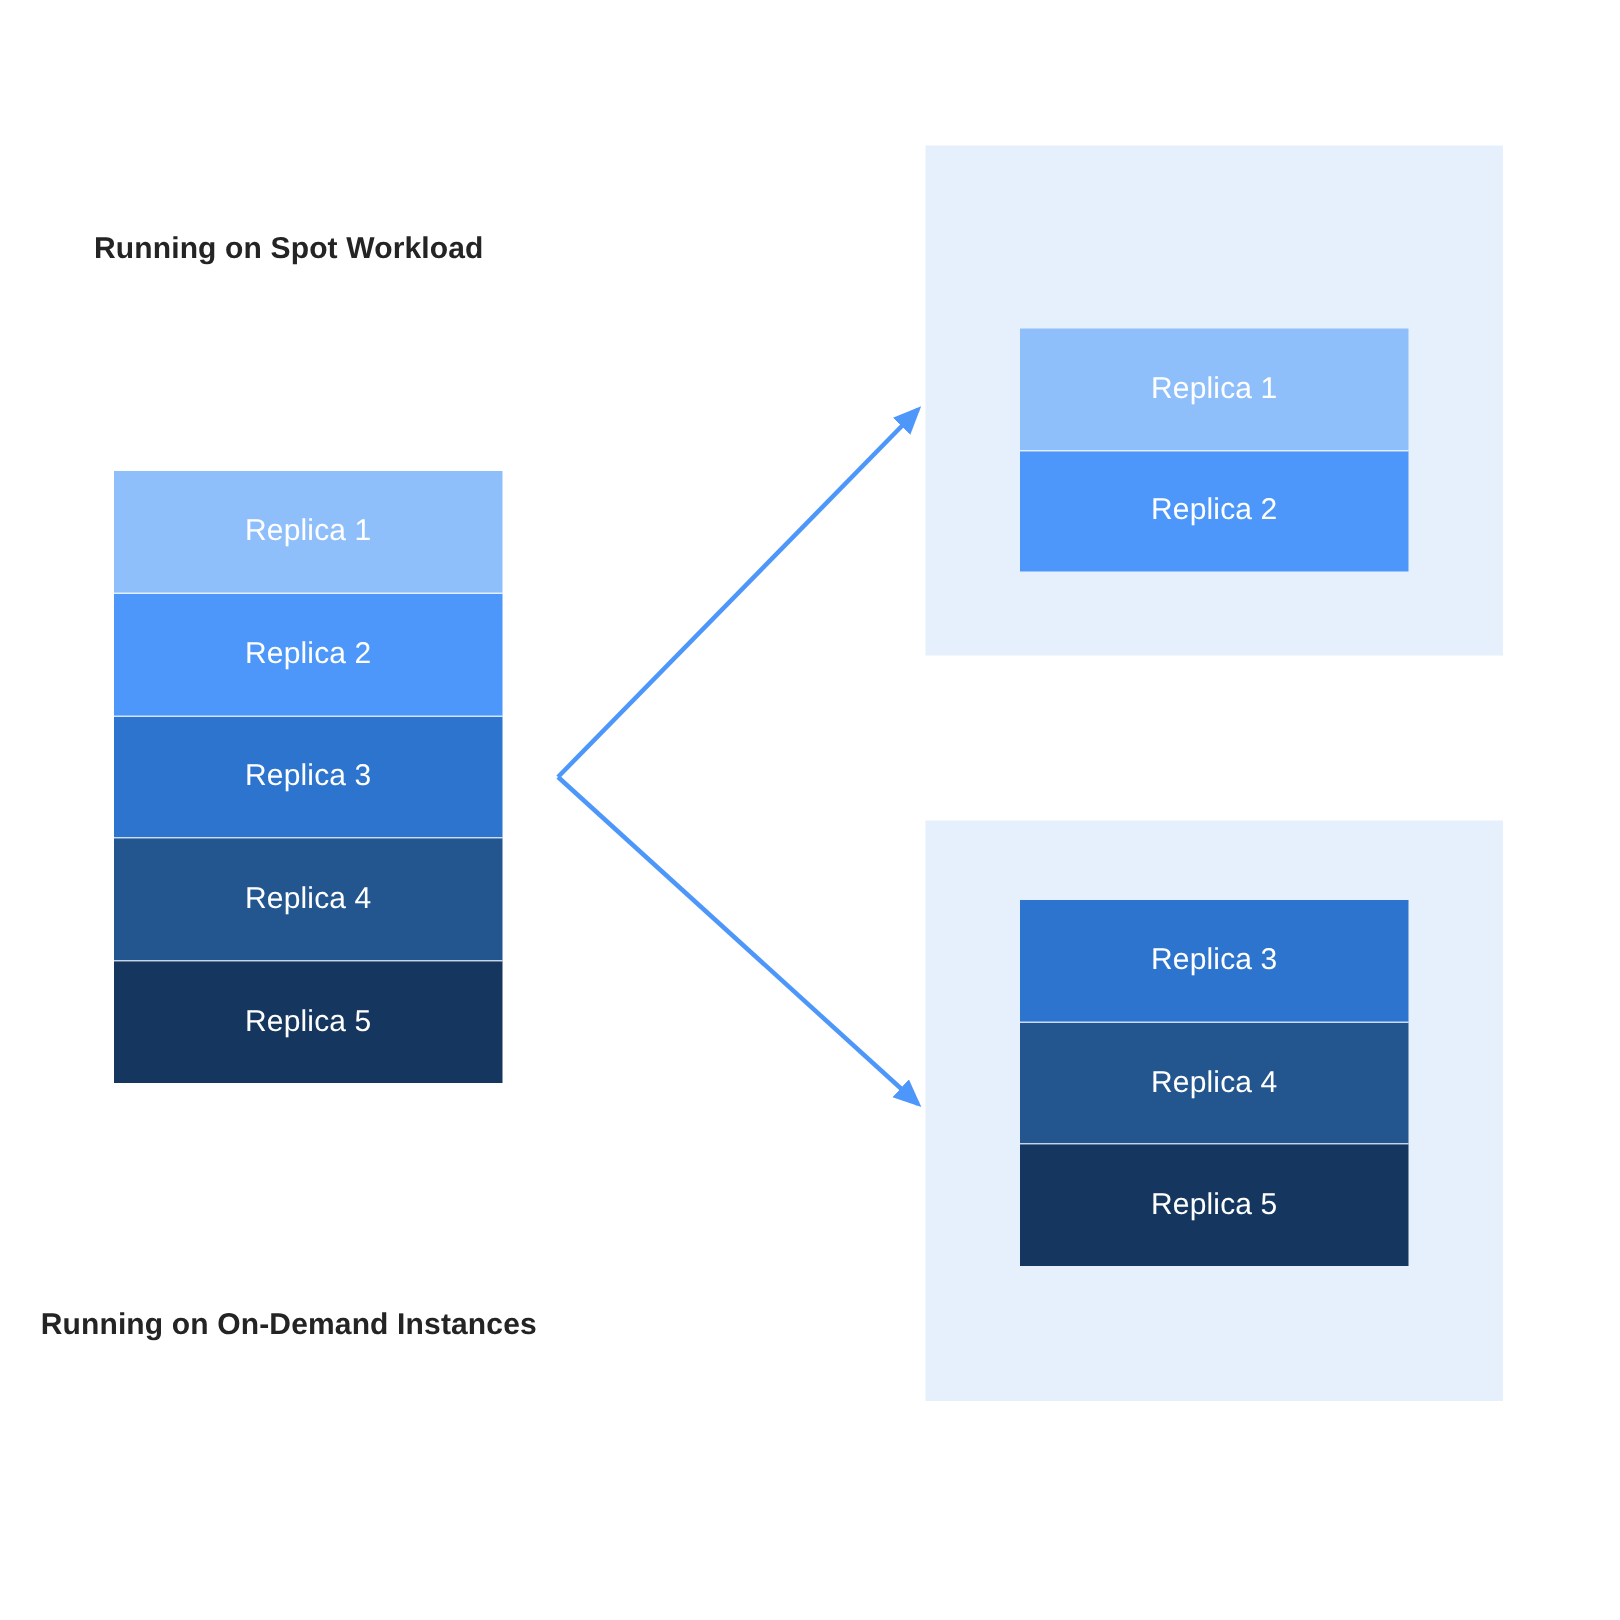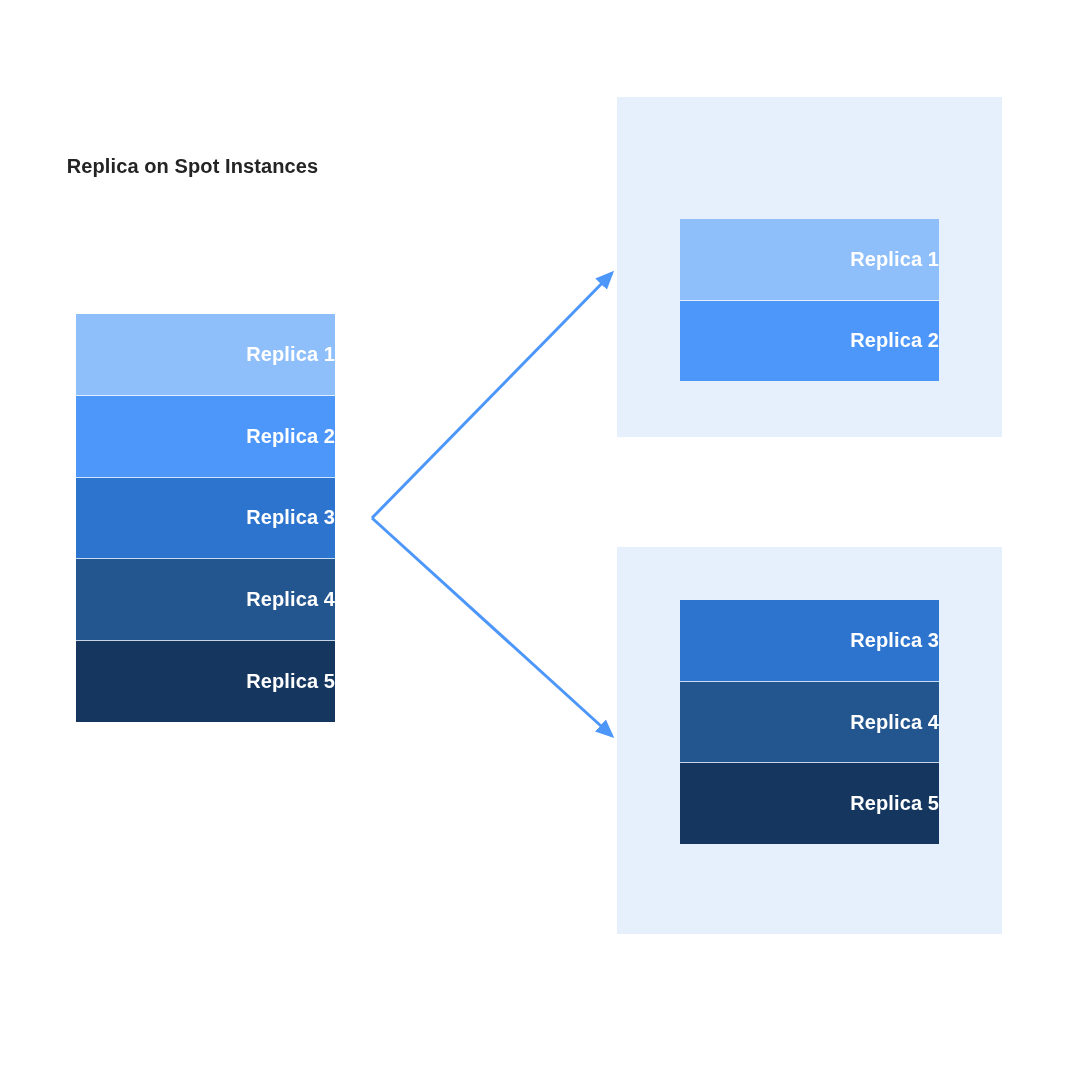--- a/index.html
+++ b/index.html
@@ -41,24 +41,24 @@
   #workload-stack {
     width: 259px;
     height: 408px;
     display: flex;
     flex-direction: column;
   }
   .replica-block {
     flex: 1 1 0;
     display: flex;
     align-items: center;
-    justify-content: flex-end;
+    justify-content: center;
     color: #ffffff;
     font-size: 20px;
-    font-weight: 700;
+    font-weight: 400;
     letter-spacing: .1px;
     box-sizing: border-box;
     border-bottom: 1px solid rgba(255,255,255,0.75);
   }
   .replica-block:last-child { border-bottom: none; }
 
   #workload-label {
     margin-top: 26px;
     width: 259px;
     text-align: center;
@@ -148,21 +148,21 @@
       <div class="replica-block" style="background:#23558f">
         <span>Replica 4</span>
       </div>
       <div class="replica-block" style="background:#14365f">
         <span>Replica 5</span>
       </div>
     </div>
   </div>
 
   <div class="panel" id="spot-panel"></div>
-  <div class="panel-title" id="spot-title">Replica on Spot Instances</div>
+  <div class="panel-title" id="spot-title">Running on Spot Workload</div>
   <div class="panel-stack" id="spot-stack">
     <div class="replica-block" style="background:#8fbffa">
       <span>Replica 1</span>
     </div>
     <div class="replica-block" style="background:#4d97fb">
       <span>Replica 2</span>
     </div>
   </div>
 
   <div class="panel" id="ondemand-panel"></div>
@@ -170,14 +170,15 @@
     <div class="replica-block" style="background:#2d74cf">
       <span>Replica 3</span>
     </div>
     <div class="replica-block" style="background:#23558f">
       <span>Replica 4</span>
     </div>
     <div class="replica-block" style="background:#14365f">
       <span>Replica 5</span>
     </div>
   </div>
+  <div class="panel-title" id="ondemand-title">Running on On-Demand Instances</div>
 
 </div>
 
 </body></html>

